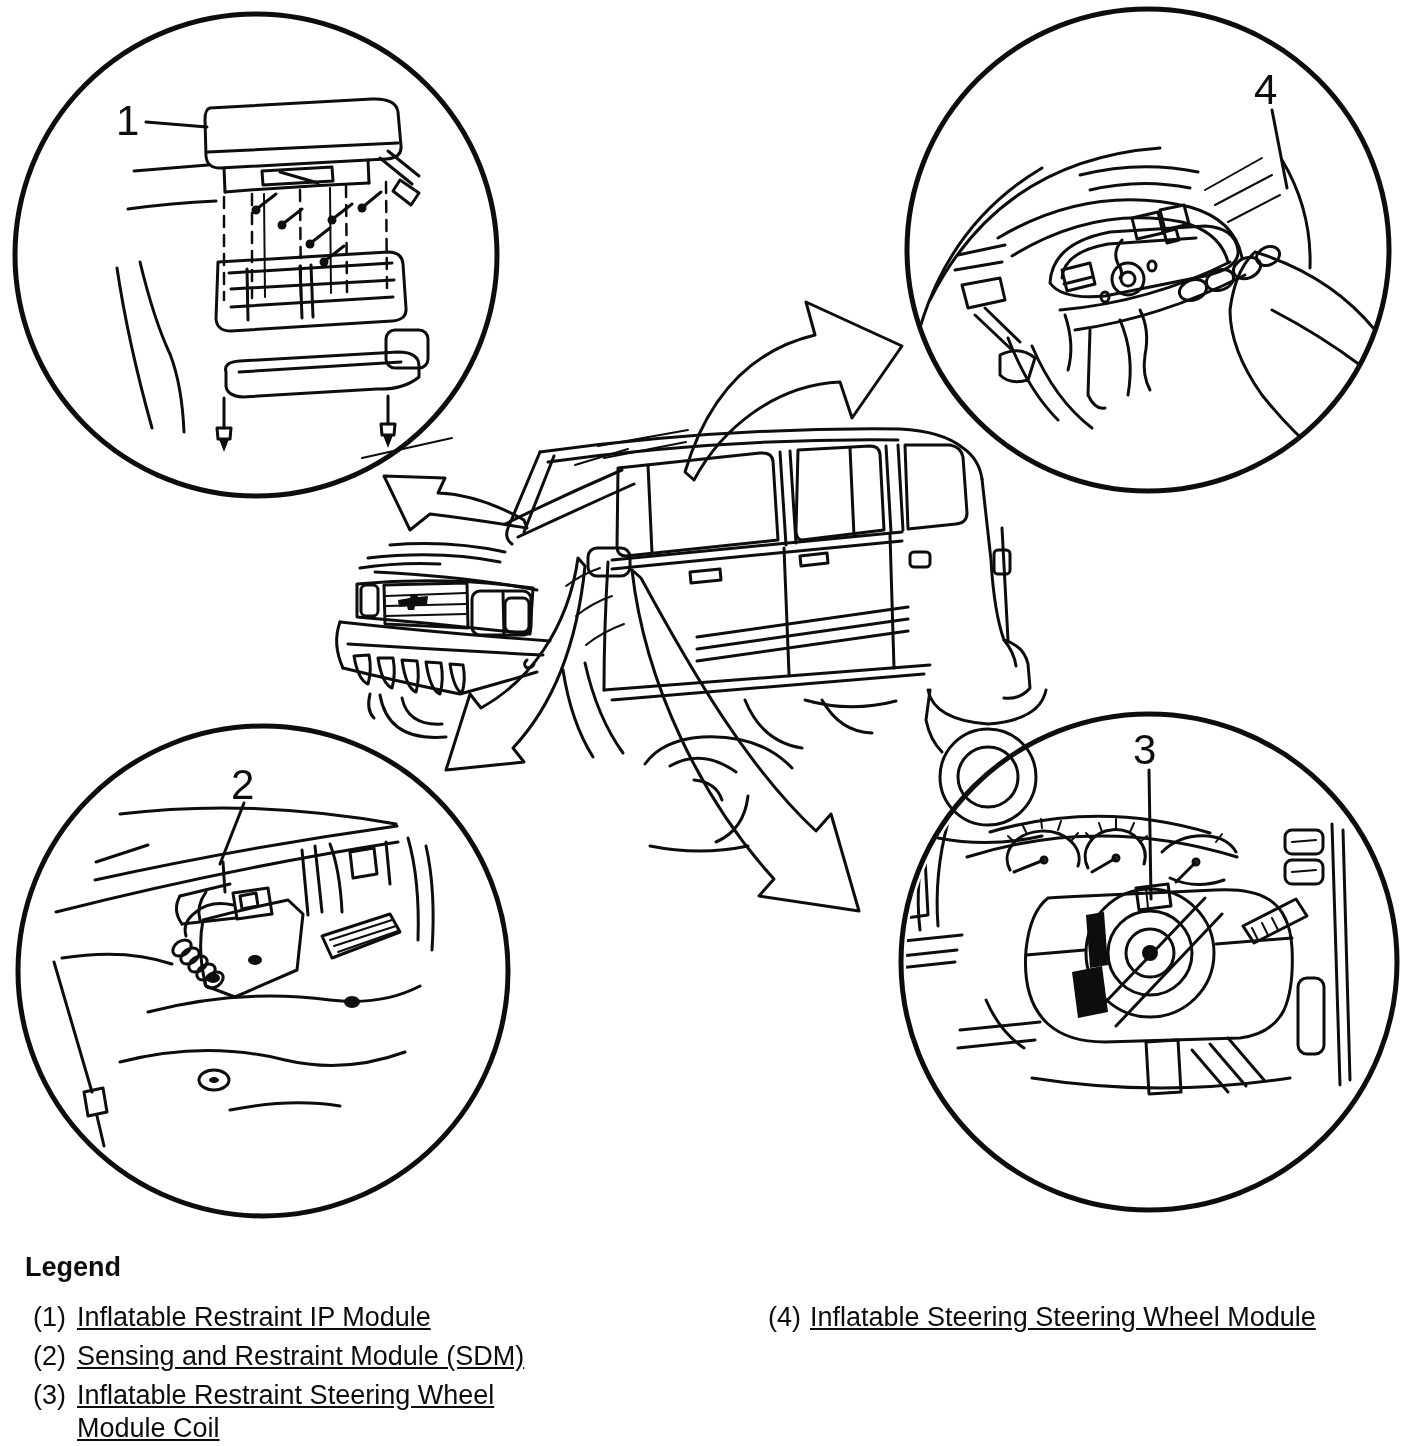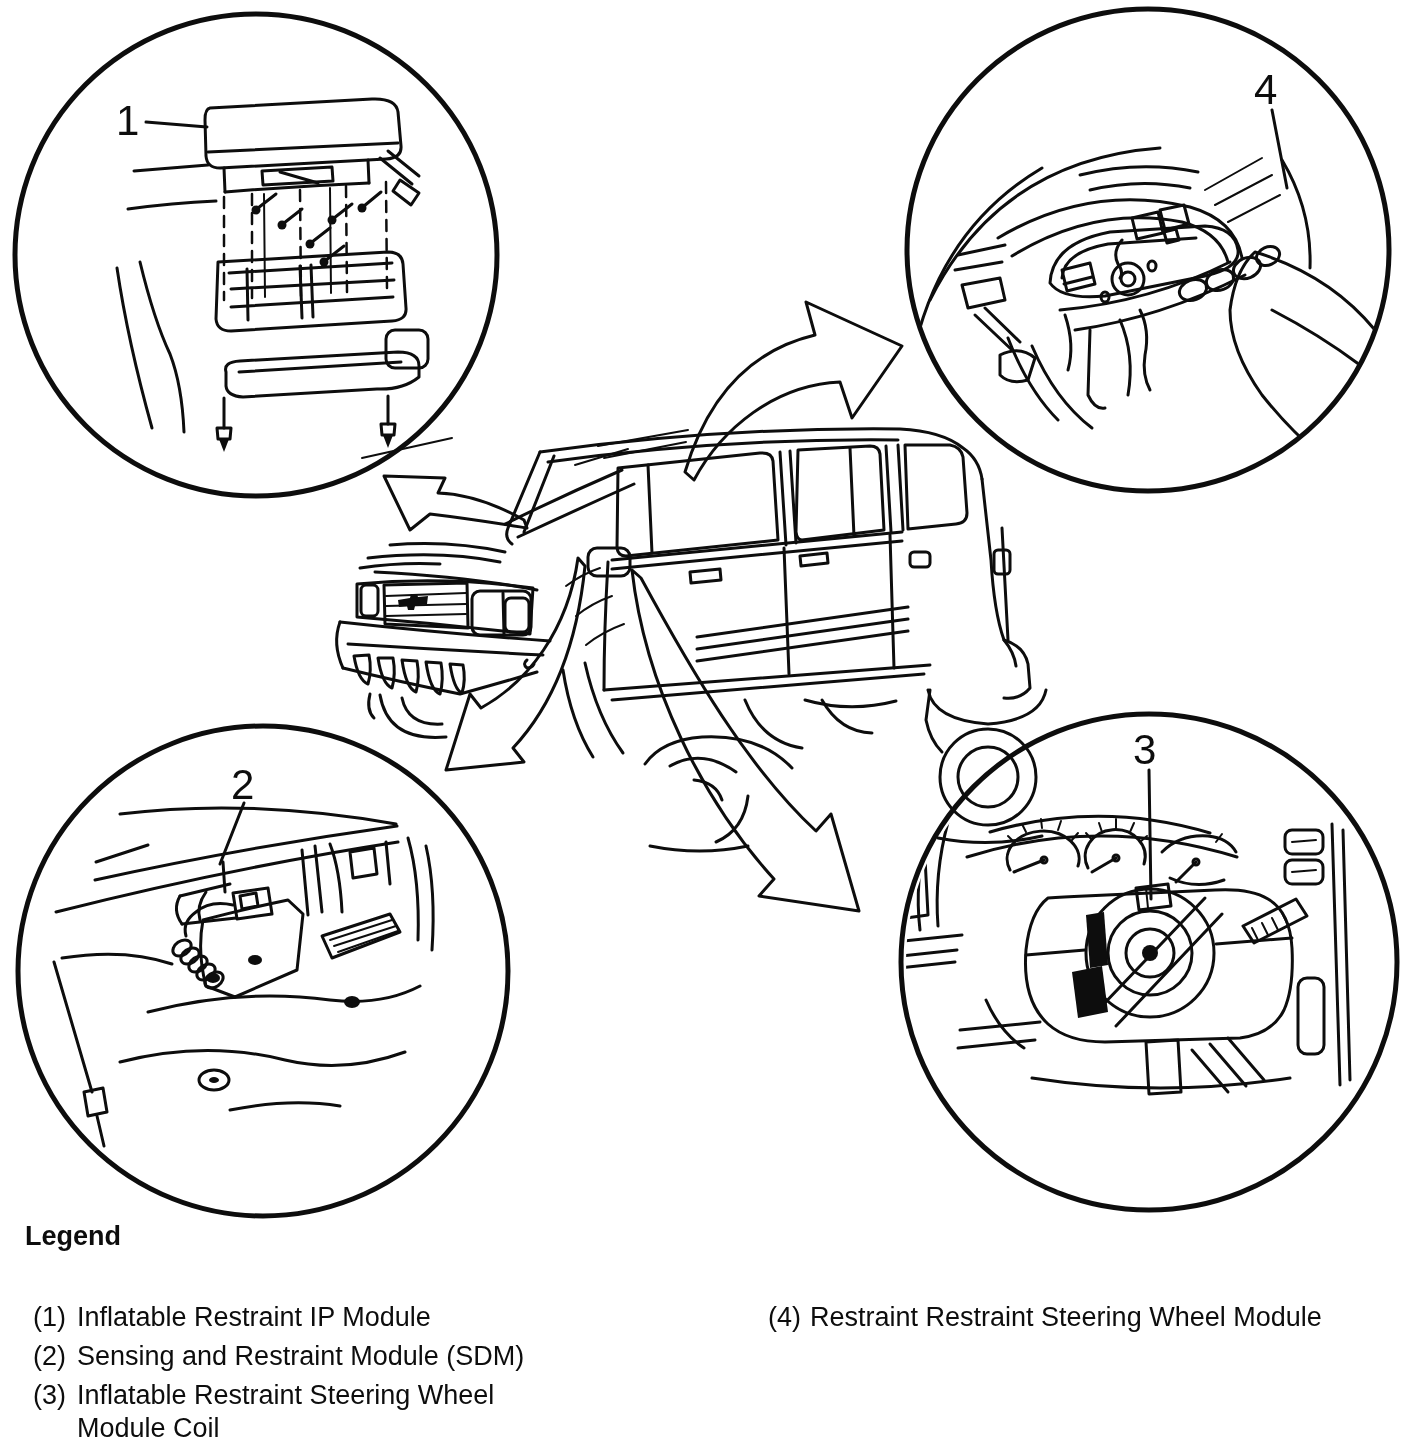--- a/index.html
+++ b/index.html
@@ -7,24 +7,24 @@
         font-family:"Liberation Sans", sans-serif;color:#0d0d0d;}
   svg{position:absolute;left:0;top:0;}
   .art path,.art circle,.art rect,.art ellipse,.art line{
       fill:none;stroke:#0d0d0d;stroke-width:3;stroke-linecap:round;stroke-linejoin:round;}
   .art .fill{fill:#0d0d0d;stroke:none;}
   .art .dash{stroke-dasharray:11 8;stroke-width:2.5;}
   .art .thin{stroke-width:2;}
   .art .big{stroke-width:5;}
   .callout-num{font-family:"Liberation Sans", sans-serif;font-size:42px;fill:#0d0d0d;}
   .arrow{fill:#0d0d0d;stroke:none;}
-  .legend-title{position:absolute;left:25px;top:1221px;font-size:27px;font-weight:700;}
+  .legend-title{position:absolute;left:25px;top:1252px;font-size:27px;font-weight:700;}
   .legend-item{position:absolute;display:flex;font-size:27px;line-height:33px;}
   .legend-item .num{flex:none;}
-  .legend-item .txt{white-space:pre-line;}
+  .legend-item .txt{white-space:pre-line;text-decoration:underline;}
   #li1{left:33px;top:1301px;}  #li1 .num{width:44px;}
   #li2{left:33px;top:1340px;}  #li2 .num{width:44px;}
   #li3{left:33px;top:1379px;}  #li3 .num{width:44px;}
   #li4{left:768px;top:1301px;} #li4 .num{width:42px;}
 </style>
 </head>
 <body>
 
 <div class="page">
 <svg class="art" width="1408" height="1250" viewBox="0 0 1408 1250">
@@ -412,15 +412,15 @@
   <span class="num">(2)</span>
   <span class="txt">Sensing and Restraint Module (SDM)</span>
 </div>
 <div class="legend-item" id="li3">
   <span class="num">(3)</span>
   <span class="txt">Inflatable Restraint Steering Wheel
 Module Coil</span>
 </div>
 <div class="legend-item" id="li4">
   <span class="num">(4)</span>
-  <span class="txt">Restraint Restraint Steering Wheel Module</span>
+  <span class="txt">Inflatable Steering Steering Wheel Module</span>
 </div>
 </div>
 
 </body></html>

